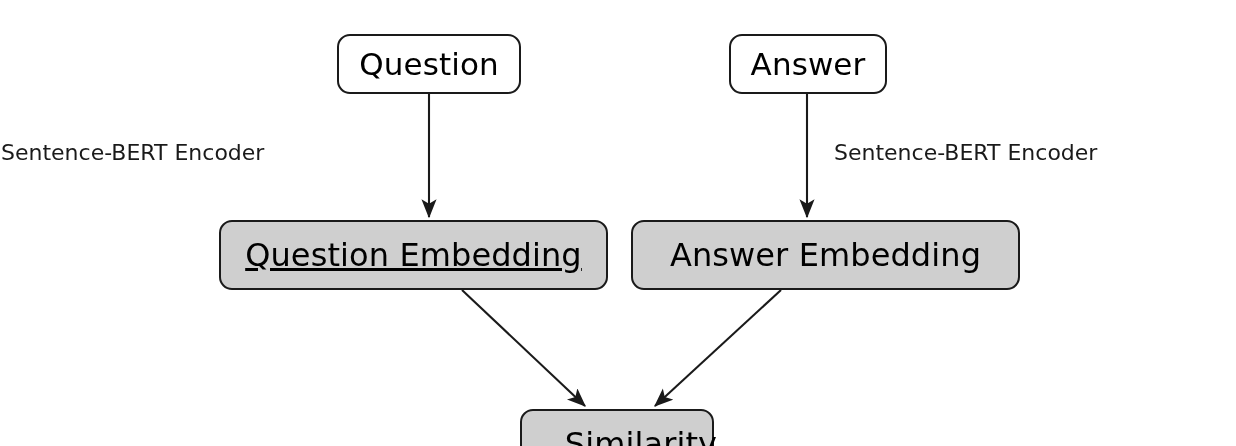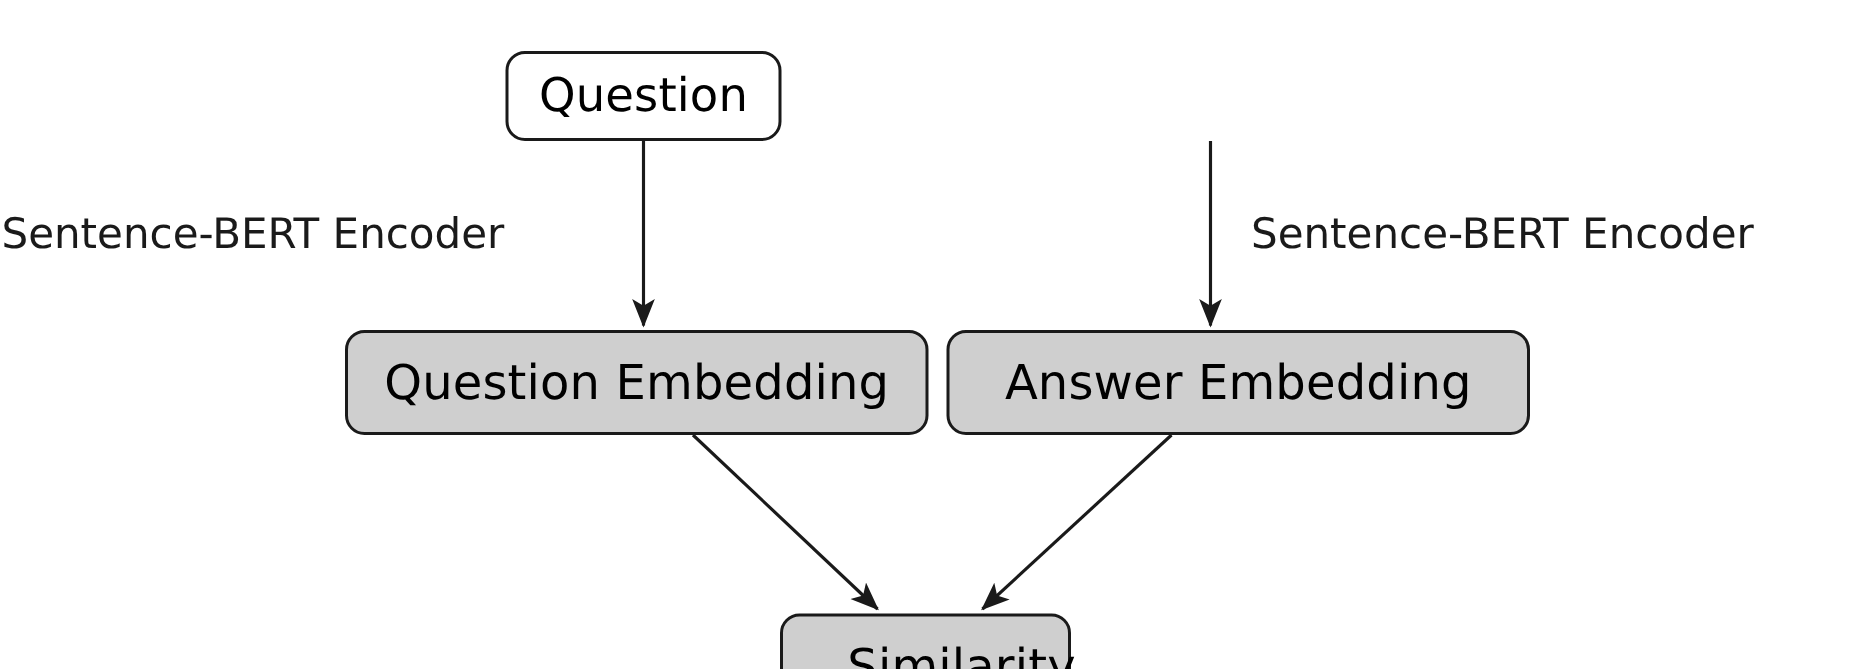--- a/index.html
+++ b/index.html
@@ -43,29 +43,29 @@
     background: #cfcfcf;
   }
   .node-label {
     display: block;
     font-size: 31px;
     letter-spacing: 0.1px;
   }
   .edge-label {
     position: absolute;
     color: #1a1a1a;
-    font-size: 28px;
+    font-size: 22px;
     line-height: 1;
     white-space: nowrap;
   }
 
   
   #node-question        { left: 337px; top: 2px;   width: 184px; height: 60px; }
   #node-answer          { left: 729px; top: 2px;   width: 158px; height: 60px; }
-  #node-question-emb    { left: 230px; top: 188px; width: 389px; height: 70px; }
+  #node-question-emb    { left: 219px; top: 188px; width: 389px; height: 70px; text-decoration: underline; }
   #node-answer-emb      { left: 631px; top: 188px; width: 389px; height: 70px; }
   #node-similarity      { left: 520px; top: 377px; width: 194px; height: 69px; padding-left: 48px; }
 
   #node-question-emb .node-label,
   #node-answer-emb .node-label { font-size: 32px; }
   #node-similarity .node-label { font-size: 32px; }
 
   
   #label-left-encoder   { left: 1px;   top: 110px; }
   #label-right-encoder  { left: 834px; top: 110px; }
@@ -89,20 +89,23 @@
 
     <line x1="462" y1="258" x2="585" y2="374" stroke="#1a1a1a" stroke-width="2.1" marker-end="url(#arrowhead)"></line>
 
     <line x1="781" y1="258" x2="655" y2="374" stroke="#1a1a1a" stroke-width="2.1" marker-end="url(#arrowhead)"></line>
   </svg>
 
   <div class="node node-plain" id="node-question">
     <span class="node-label">Question</span>
   </div>
 
+  <div class="node node-plain" id="node-answer">
+    <span class="node-label">Answer</span>
+  </div>
 
   <div class="node node-filled" id="node-question-emb">
     <span class="node-label">Question Embedding</span>
   </div>
 
   <div class="node node-filled" id="node-answer-emb">
     <span class="node-label">Answer Embedding</span>
   </div>
 
   <div class="node node-filled" id="node-similarity">

